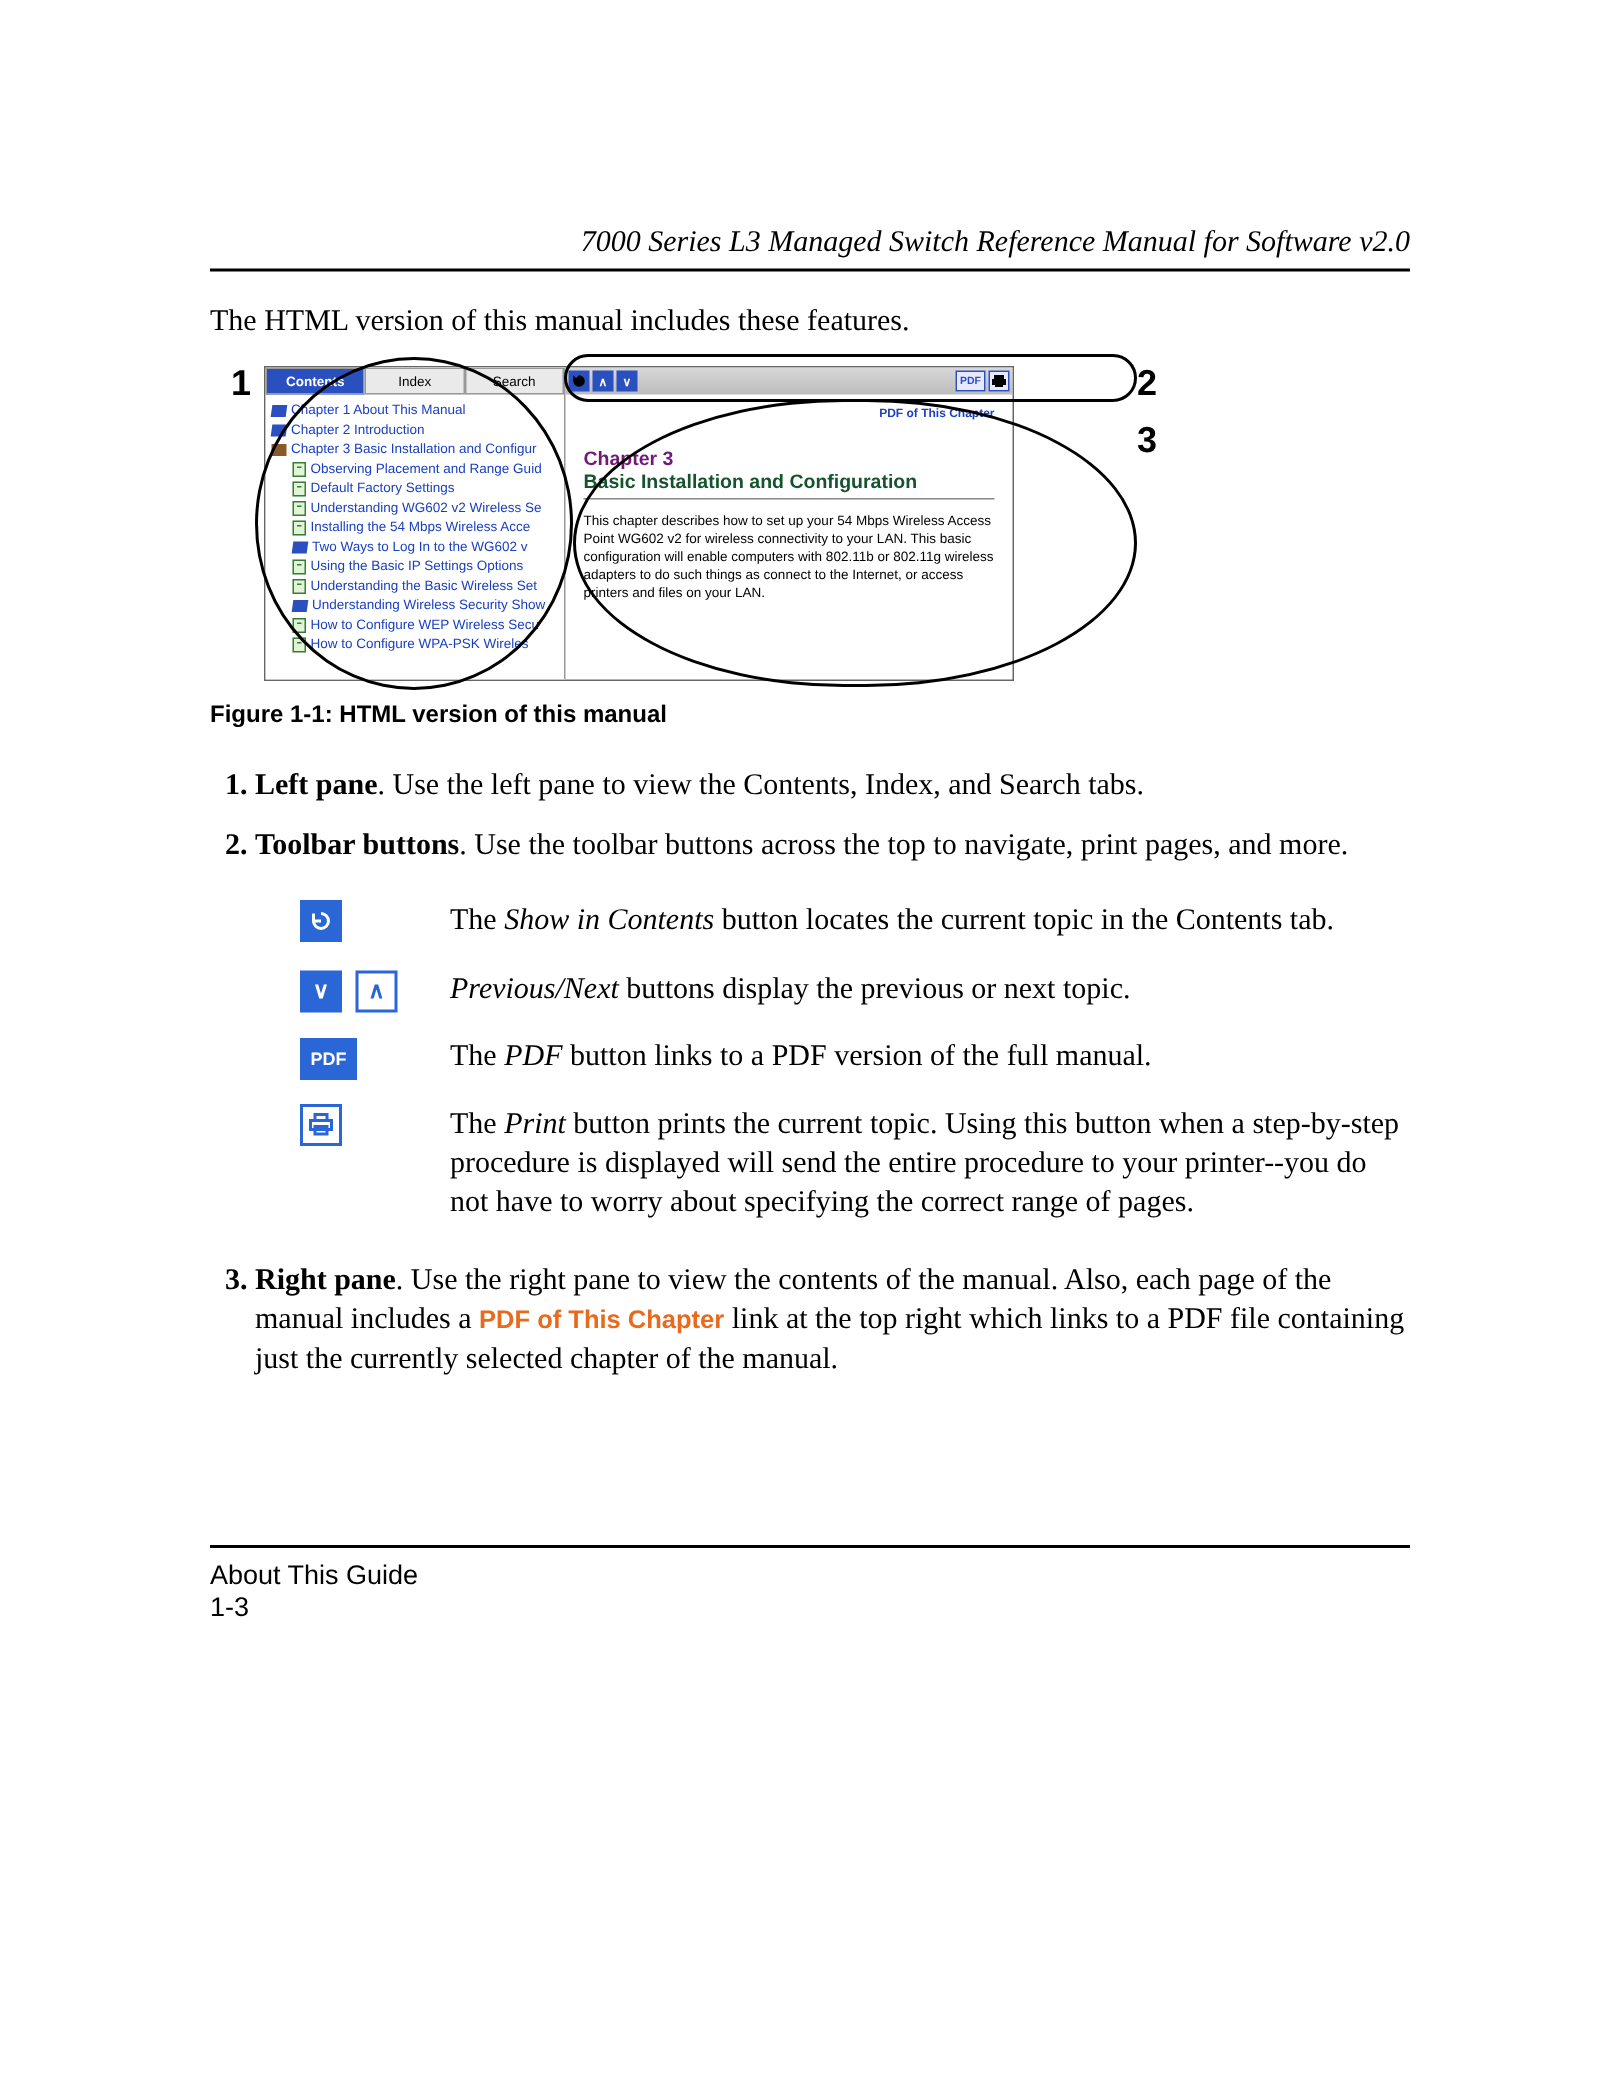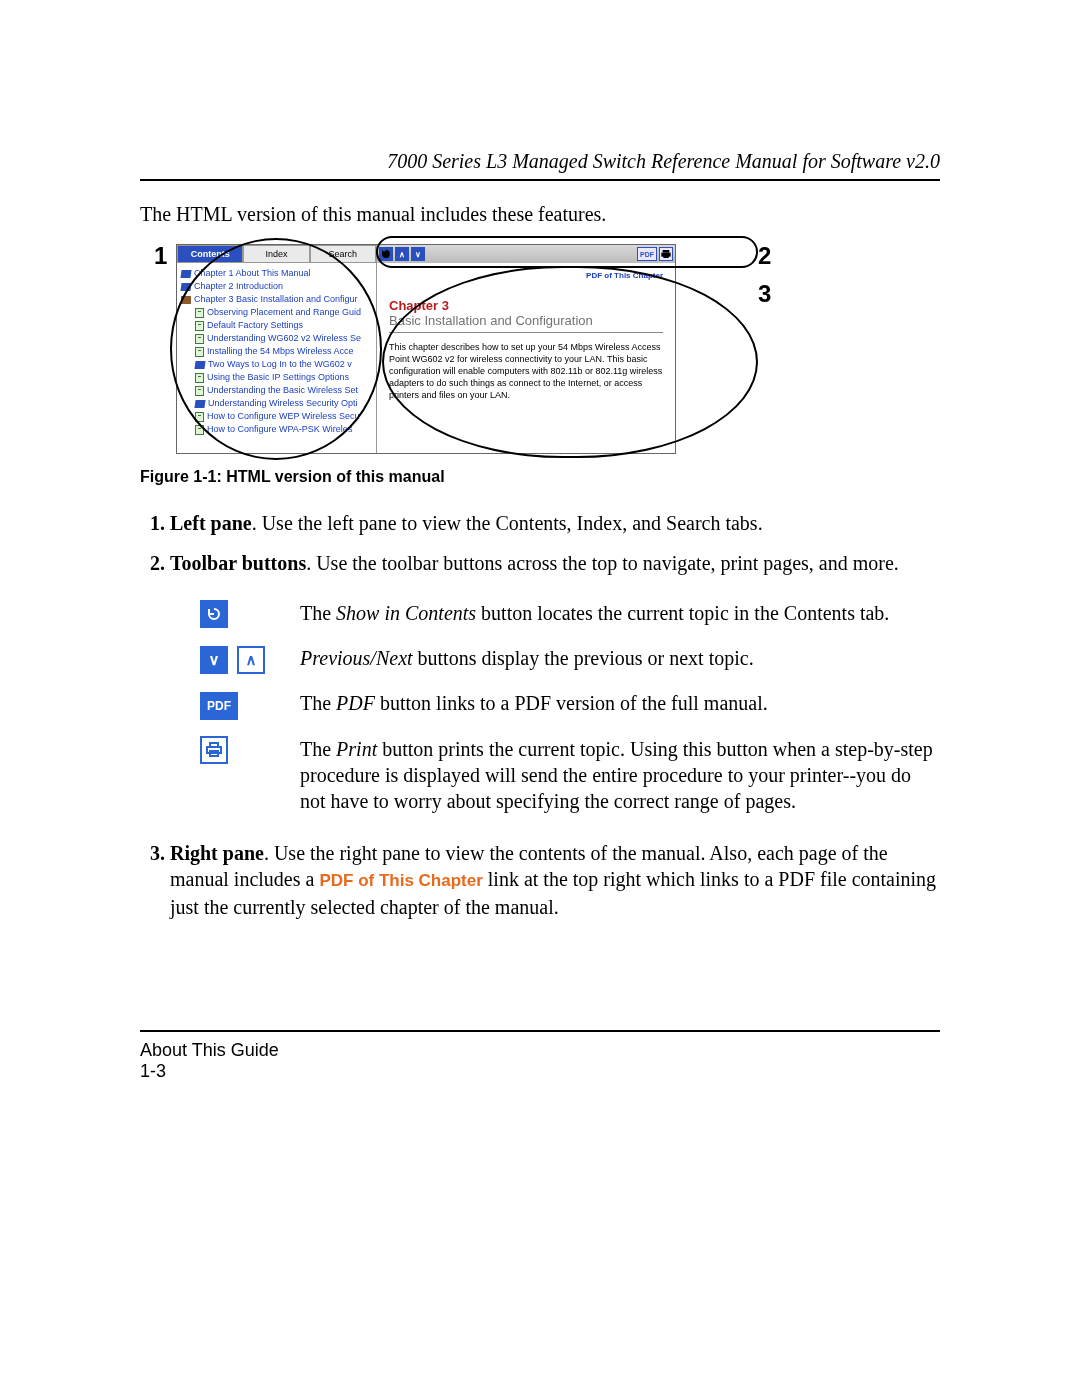--- a/index.html
+++ b/index.html
@@ -165,28 +165,28 @@
     color: #000;
   }
   .pdf-link {
     text-align: right;
     color: #1a3fbf;
     font-weight: bold;
     font-size: 8px;
     cursor: pointer;
   }
   .chapter-num {
-    color: #b91c1c;
+    color: #701a75;
     font-weight: bold;
     font-size: 13px;
     margin-top: 18px;
   }
   .chapter-title {
-    color: #737373;
-    font-weight: normal;
+    color: #14532d;
+    font-weight: bold;
     font-size: 13px;
     margin-bottom: 4px;
   }
   .chapter-rule { border-top: 1px solid #888; margin: 4px 0 8px; }
   .body-text { font-size: 9px; line-height: 12px; }
 
   .ring, .ring2 {
     position: absolute;
     border: 2px solid #000;
     border-radius: 50%;
@@ -344,21 +344,21 @@
             <div class="tree-item sub">
               <span class="doc-ico"></span>
               <span>Using the Basic IP Settings Options</span>
             </div>
             <div class="tree-item sub">
               <span class="doc-ico"></span>
               <span>Understanding the Basic Wireless Set</span>
             </div>
             <div class="tree-item sub">
               <span class="book-ico"></span>
-              <span>Understanding Wireless Security Opti</span>
+              <span>Understanding Wireless Security Show</span>
             </div>
             <div class="tree-item sub">
               <span class="doc-ico"></span>
               <span>How to Configure WEP Wireless Secu</span>
             </div>
             <div class="tree-item sub">
               <span class="doc-ico"></span>
               <span>How to Configure WPA-PSK Wireles</span>
             </div>
           </div>

